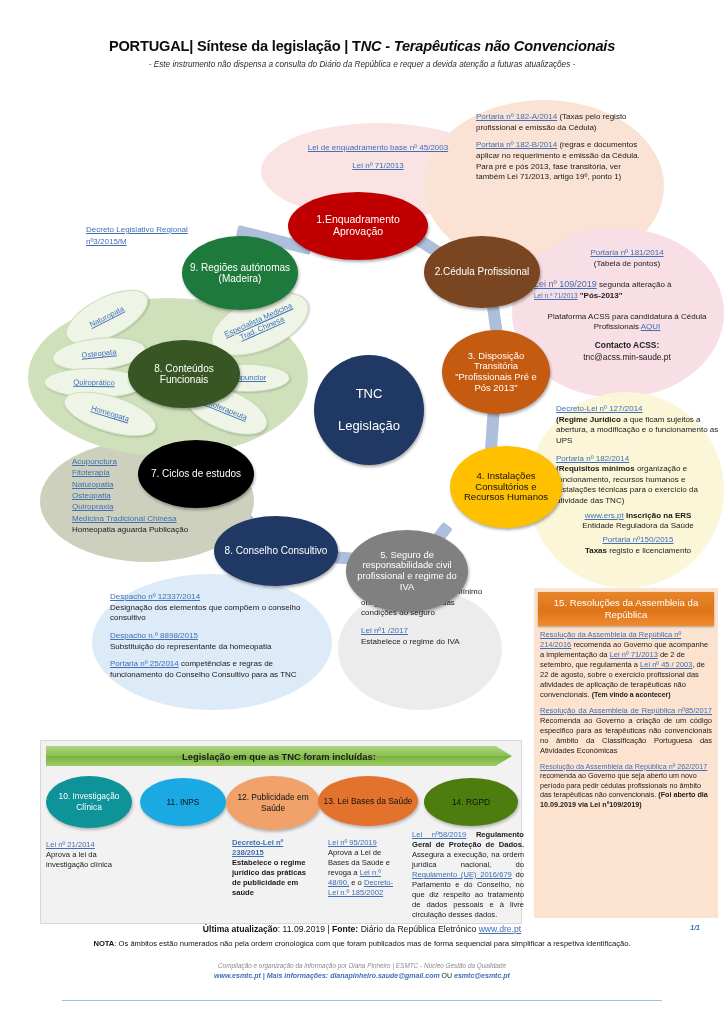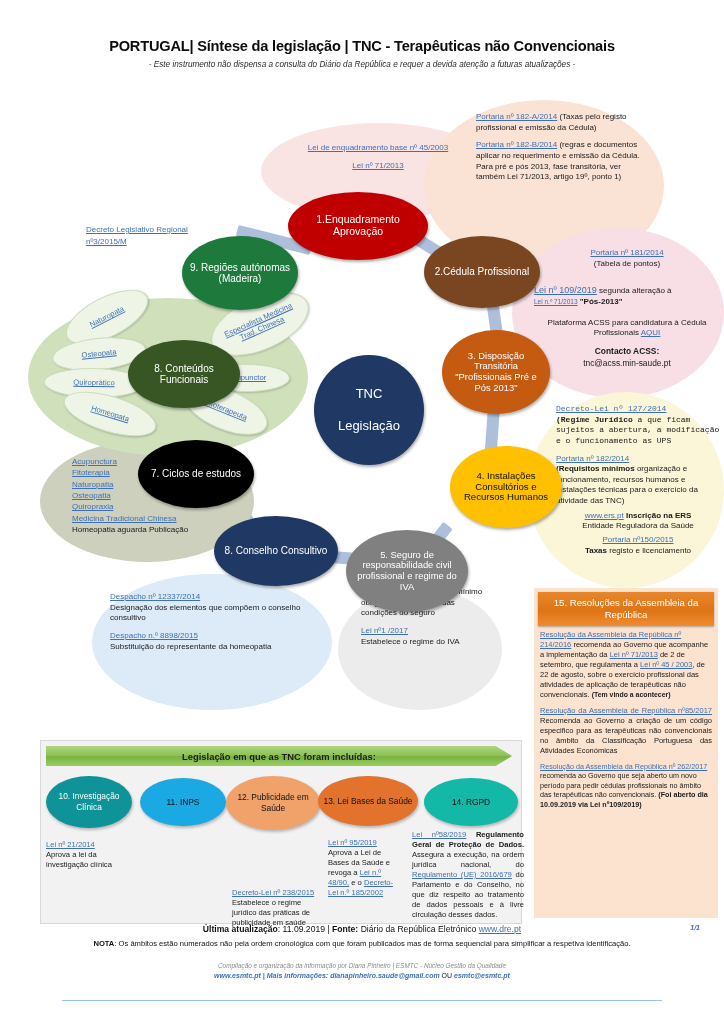--- a/index.html
+++ b/index.html
@@ -12,21 +12,21 @@
     overflow:hidden;
     -webkit-font-smoothing:antialiased;
   }
   .page{position:absolute;left:0;top:0;width:724px;height:1024px;}
   a, .lnk{color:#3f6fb5;text-decoration:underline;}
   .abs{position:absolute;}
 
   
   #header{left:0;top:38px;width:724px;text-align:center;}
   #title{font-size:14.6px;font-weight:bold;letter-spacing:-0.2px;color:#0d0d0d;}
-  #title .it{}
+  #title .it{font-style:italic;}
   #subtitle{margin-top:6px;font-size:8.2px;font-style:italic;color:#2b2b2b;}
 
   
   .node{
     position:absolute;border-radius:50%;
     display:flex;align-items:center;justify-content:center;
     text-align:center;color:#fff;line-height:1.14;
     box-shadow:1px 2px 3px rgba(0,0,0,.32);
     z-index:6;
   }
@@ -127,44 +127,45 @@
   </div>
 
   <div class="blob" style="left:424px;top:100px;width:240px;height:172px;background:#fae3d5;"></div>
   <div class="txtbox" style="left:476px;top:112px;width:176px;">
     <p><span class="lnk">Portaria nº 182-A/2014</span><span> (Taxas pelo registo profissional e emissão da Cédula)</span></p>
     <p><span class="lnk">Portaria nº 182-B/2014</span><span> (regras e documentos aplicar no requerimento e emissão da Cédula.  Para pré e pós 2013, fase transitória, ver também Lei 71/2013, artigo 19º, ponto 1)</span></p>
   </div>
 
   <div class="blob" style="left:512px;top:228px;width:212px;height:170px;background:#f7dfe5;"></div>
   <div class="txtbox ctr" style="left:534px;top:248px;width:186px;">
-    <p style="margin-bottom:16px;"><span class="lnk">Portaria nº 181/2014</span><br><span>(Tabela de pontos)</span></p>
+    <p style="margin-bottom:10px;"><span class="lnk">Portaria nº 181/2014</span><br><span>(Tabela de pontos)</span></p>
     <p style="margin-bottom:10px;text-align:left;"><span class="lnk" style="font-size:9px;">Lei nº 109/2019</span><span> segunda alteração à </span><br><span class="lnk" style="font-size:6.5px;">Lei n.º 71/2013</span> <b>"Pós-2013"</b></p>
     <p style=""><span>Plataforma ACSS para candidatura à Cédula Profissionais </span><span class="lnk">AQUI</span></p>
     <p><b style="font-size:8.4px;">Contacto ACSS:</b><br><span style="font-size:8.4px;text-align:center;">tnc@acss.min-saude.pt</span></p>
   </div>
 
   <div class="blob" style="left:528px;top:392px;width:196px;height:196px;background:#fbf6d8;"></div>
   <div class="txtbox" style="left:556px;top:404px;width:164px;">
-    <p style="font-family:Liberation Mono, monospace;"><span class="lnk">Decreto-Lei nº 127/2014</span><br><b>(Regime Jurídico</b><span> a que ficam sujeitos  a abertura, a modificação e o funcionamento as UPS</span></p>
+    <p style=""><span class="lnk">Decreto-Lei nº 127/2014</span><br><b>(Regime Jurídico</b><span> a que ficam sujeitos  a abertura, a modificação e o funcionamento as UPS</span></p>
     <p style="margin-bottom:4px;"><span class="lnk">Portaria nº 182/2014</span><br><b>(Requisitos mínimos</b><span> organização e funcionamento, recursos humanos e instalações técnicas para o exercício da atividade das TNC)</span></p>
     <p class="ctr" style="margin-bottom:3px;"><span class="lnk">www.ers.pt</span><b> Inscrição na ERS</b><br><span>Entidade Reguladora da Saúde</span></p>
     <p class="ctr"><span class="lnk">Portaria nº150/2015</span><br><b>Taxas</b><span> registo e licenciamento</span></p>
   </div>
 
   <div class="blob" style="left:338px;top:588px;width:164px;height:122px;background:#ececec;"></div>
   <div class="txtbox" style="left:361px;top:587px;width:128px;">
     <p><span class="lnk">Portaria nº 200/2014</span><span> valor mínimo obrigatório e definição das condições do seguro</span></p>
     <p><span class="lnk">Lei nº1 /2017</span><br><span>Estabelece o regime do IVA</span></p>
   </div>
 
   <div class="blob" style="left:92px;top:574px;width:240px;height:136px;background:#ddeaf7;"></div>
   <div class="txtbox" style="left:110px;top:592px;width:212px;">
     <p><span class="lnk">Despacho nº 12337/2014</span><br><span>Designação dos elementos que compõem o conselho consultivo</span></p>
     <p><span class="lnk">Despacho n.º 8898/2015</span><br><span>Substituição do representante da homeopatia</span></p>
+    <p><span class="lnk">Portaria nº 25/2014</span><span> competências e regras de funcionamento do Conselho Consultivo para as TNC</span></p>
   </div>
 
   <div class="blob" style="left:40px;top:440px;width:214px;height:122px;background:#cdd0bc;"></div>
   <div class="txtbox" style="left:72px;top:456px;width:170px;line-height:1.42;">
     <div><span class="lnk">Acupunctura</span></div>
     <div><span class="lnk">Fitoterapia</span></div>
     <div><span class="lnk">Naturopatia</span></div>
     <div><span class="lnk">Osteopatia</span></div>
     <div><span class="lnk">Quiropraxia</span></div>
     <div><span class="lnk">Medicina Tradicional Chinesa</span></div>
@@ -262,32 +263,32 @@
     <span class="lnk">Lei nº 21/2014</span><br><span>Aprova a lei da investigação clínica</span>
   </div>
 
   <div class="bubble" style="left:140px;top:778px;width:86px;height:48px;background:#1aa9e3;color:#111;">
       <span>11. INPS</span>
     </div>
 
   <div class="bubble" style="left:226px;top:776px;width:94px;height:54px;background:#f0a26a;color:#111;">
       <span>12. Publicidade em Saúde</span>
     </div>
-  <div class="bcol" style="left:232px;top:888px;width:84px;">
+  <div class="bcol" style="left:232px;top:838px;width:84px;font-weight:bold;">
     <span class="lnk">Decreto-Lei nº 238/2015</span><br><span>Estabelece o regime jurídico das práticas de publicidade em saúde</span>
   </div>
 
   <div class="bubble" style="left:318px;top:776px;width:100px;height:50px;background:#e3722c;color:#111;">
       <span>13. Lei Bases da Saúde</span>
     </div>
   <div class="bcol" style="left:328px;top:838px;width:72px;">
     <span class="lnk">Lei nº 95/2019</span><br><span>Aprova a Lei de Bases da Saúde e revoga a </span><span class="lnk">Lei n.º 48/90,</span><span> e o </span><span class="lnk">Decreto-Lei n.º 185/2002</span>
   </div>
 
-  <div class="bubble" style="left:424px;top:778px;width:94px;height:48px;background:#14b8a6;color:#111;">
+  <div class="bubble" style="left:424px;top:778px;width:94px;height:48px;background:#4d7c0f;color:#111;">
       <span>14. RGPD</span>
     </div>
   <div class="bcol just" style="left:412px;top:830px;width:112px;">
     <span class="lnk">Lei nº58/2019</span> <b>Regulamento Geral de Proteção de Dados.</b><span> Assegura a execução, na ordem jurídica nacional, do </span><span class="lnk">Regulamento (UE) 2016/679</span><span> do Parlamento e do Conselho, no que diz respeito ao tratamento de dados pessoais e à livre circulação desses dados.</span>
   </div>
 
   <div id="footer">
     <div id="upd"><b>Última atualização</b><span>: 11.09.2019 | </span><b>Fonte:</b><span> Diário da República Eletrónico </span><span class="lnk">www.dre.pt</span></div>
     <div id="note"><b>NOTA</b><span>: Os âmbitos estão numerados não pela ordem cronológica com que foram publicados mas de forma sequencial para simplificar a respetiva identificação.</span></div>
     <div id="credit">Compilação e organização da informação por Diana Pinheiro | ESMTC - Núcleo Gestão da Qualidade</div>

